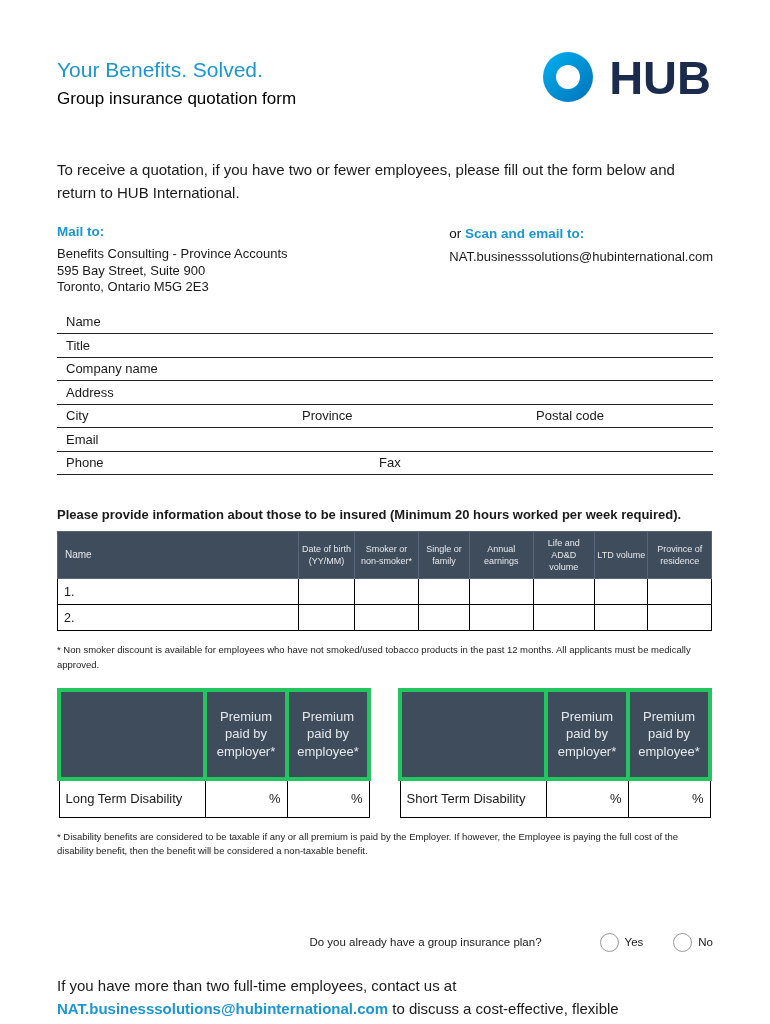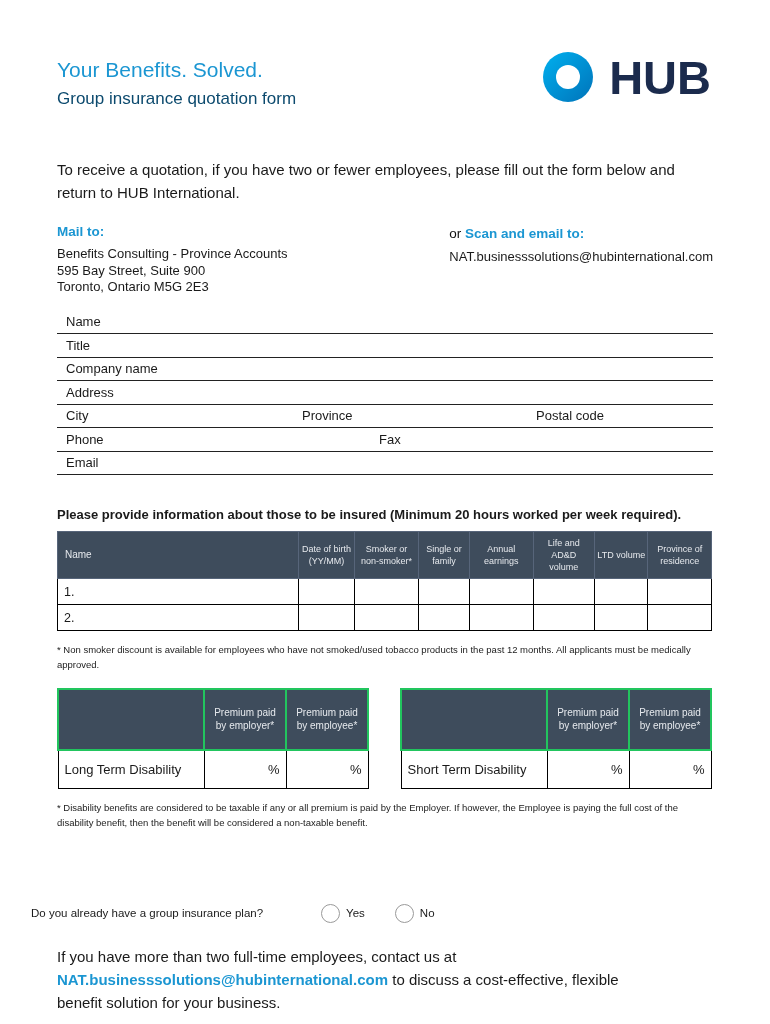--- a/index.html
+++ b/index.html
@@ -4,21 +4,21 @@
 <style>
   * { box-sizing: border-box; }
   body { margin: 0; background: #ffffff; }
   .page {
     width: 770px; height: 1024px; background: #ffffff; overflow: hidden;
     font-family: "Liberation Sans", sans-serif; color: #1a1a1a; position: relative;
   }
   
   .header { display: flex; justify-content: space-between; align-items: flex-start; margin: 58px 57px 0 57px; }
   .page-title { color: #1b96d2; font-size: 21px; margin: 0 0 7px 0; font-weight: 400; }
-  .page-subtitle { font-size: 17px; margin: 0; color: #0c4a6e; }
+  .page-subtitle { font-size: 17px; margin: 0; color: #000000; }
   .logo { display: flex; align-items: center; gap: 16px; margin-top: -6px; margin-right: 2px; }
   .logo-ring { width: 50px; height: 50px; border-radius: 50%; background: linear-gradient(135deg, #00b0ef, #0073b9); position: relative; }
   .logo-ring::after { content: ""; position: absolute; inset: 13px; background: #ffffff; border-radius: 50%; }
   .logo-text { font-size: 47px; font-weight: bold; color: #1b2b4d; letter-spacing: 0px; line-height: 1; }
   
   .intro { margin: 50px 57px 0 57px; font-size: 15px; line-height: 1.5; max-width: 625px; }
   
   .addresses { display: flex; margin: 20px 57px 0 57px; }
   .mail-col { width: 396px; }
   .scan-col { flex: 1; }
@@ -36,26 +36,26 @@
   .insured-section { margin: 32px 57px 0 57px; }
   .insured-instruction { font-size: 13px; margin: 0; font-weight: bold; }
   table.insured { border-collapse: collapse; width: 655px; margin-top: 9px; table-layout: fixed; }
   table.insured th { background: #3e4c5c; color: #e6e9ed; font-weight: normal; font-size: 9px; padding: 5px 2px; border: 1px solid #57657a; text-align: center; vertical-align: middle; line-height: 1.35; }
   table.insured th.name-col { text-align: left; padding-left: 7px; font-size: 10px; }
   table.insured td { border: 1px solid #000; height: 26px; font-size: 12.5px; padding: 2px 6px; vertical-align: middle; background: #fff; }
   .footnote { font-size: 9.5px; margin: 12px 57px 0 57px; color: #222; line-height: 1.5; max-width: 660px; }
   
   .disability-row { display: flex; justify-content: space-between; margin: 16px 57px 0 57px; width: 655px; }
   table.dis { border-collapse: collapse; table-layout: fixed; }
-  table.dis th { background: #3e4c5c; color: #e6e9ed; font-weight: normal; font-size: 10px; padding: 16px 4px; border: 2px solid #22c55e; text-align: center; line-height: 1.35; }
+  table.dis th { background: #3e4c5c; color: #e6e9ed; font-weight: normal; font-size: 13px; padding: 16px 4px; border: 4px solid #22c55e; text-align: center; line-height: 1.35; }
   table.dis td { border: 1px solid #000; height: 39px; font-size: 13px; padding: 2px 6px; vertical-align: middle; background: #fff; }
   table.dis td.pct { text-align: right; width: 82px; }
   table.dis td.dis-label { width: 146px; }
   
-  .question { margin: 74px 57px 0 31px; display: flex; align-items: center; font-size: 11.5px; }
+  .question { margin: 74px 57px 0 57px; display: flex; align-items: center; font-size: 11.5px; justify-content: flex-end; }
   .radio { width: 19px; height: 19px; border: 1.5px solid #9a9a9a; border-radius: 50%; flex: 0 0 auto; cursor: pointer; background: #fff; }
   .radio-label { margin-left: 6px; font-size: 11.5px; }
   .radio-first { margin-left: 58px; }
   .radio-second { margin-left: 30px; }
   
   .closing { margin: 22px 57px 0 57px; font-size: 15px; line-height: 1.55; max-width: 600px; }
   .email-link { color: #1b96d2; font-weight: bold; text-decoration: none; cursor: pointer; }
 </style>
 </head>
 <body>
@@ -104,25 +104,25 @@
     </div>
     <div class="field-row">
       <span>Address</span>
     </div>
     <div class="field-row">
       <span class="seg-city">City</span>
       <span class="seg-province">Province</span>
       <span>Postal code</span>
     </div>
     <div class="field-row">
+      <span>Email</span>
+    </div>
+    <div class="field-row">
       <span class="seg-phone">Phone</span>
       <span>Fax</span>
-    </div>
-    <div class="field-row">
-      <span>Email</span>
     </div>
   </div>
 
   <div class="insured-section">
     <p class="insured-instruction">Please provide information about those to be insured (Minimum 20 hours worked per week required).</p>
     <table class="insured">
       <colgroup>
         <col style="width:235px">
           <col style="width:55px">
           <col style="width:62px">

